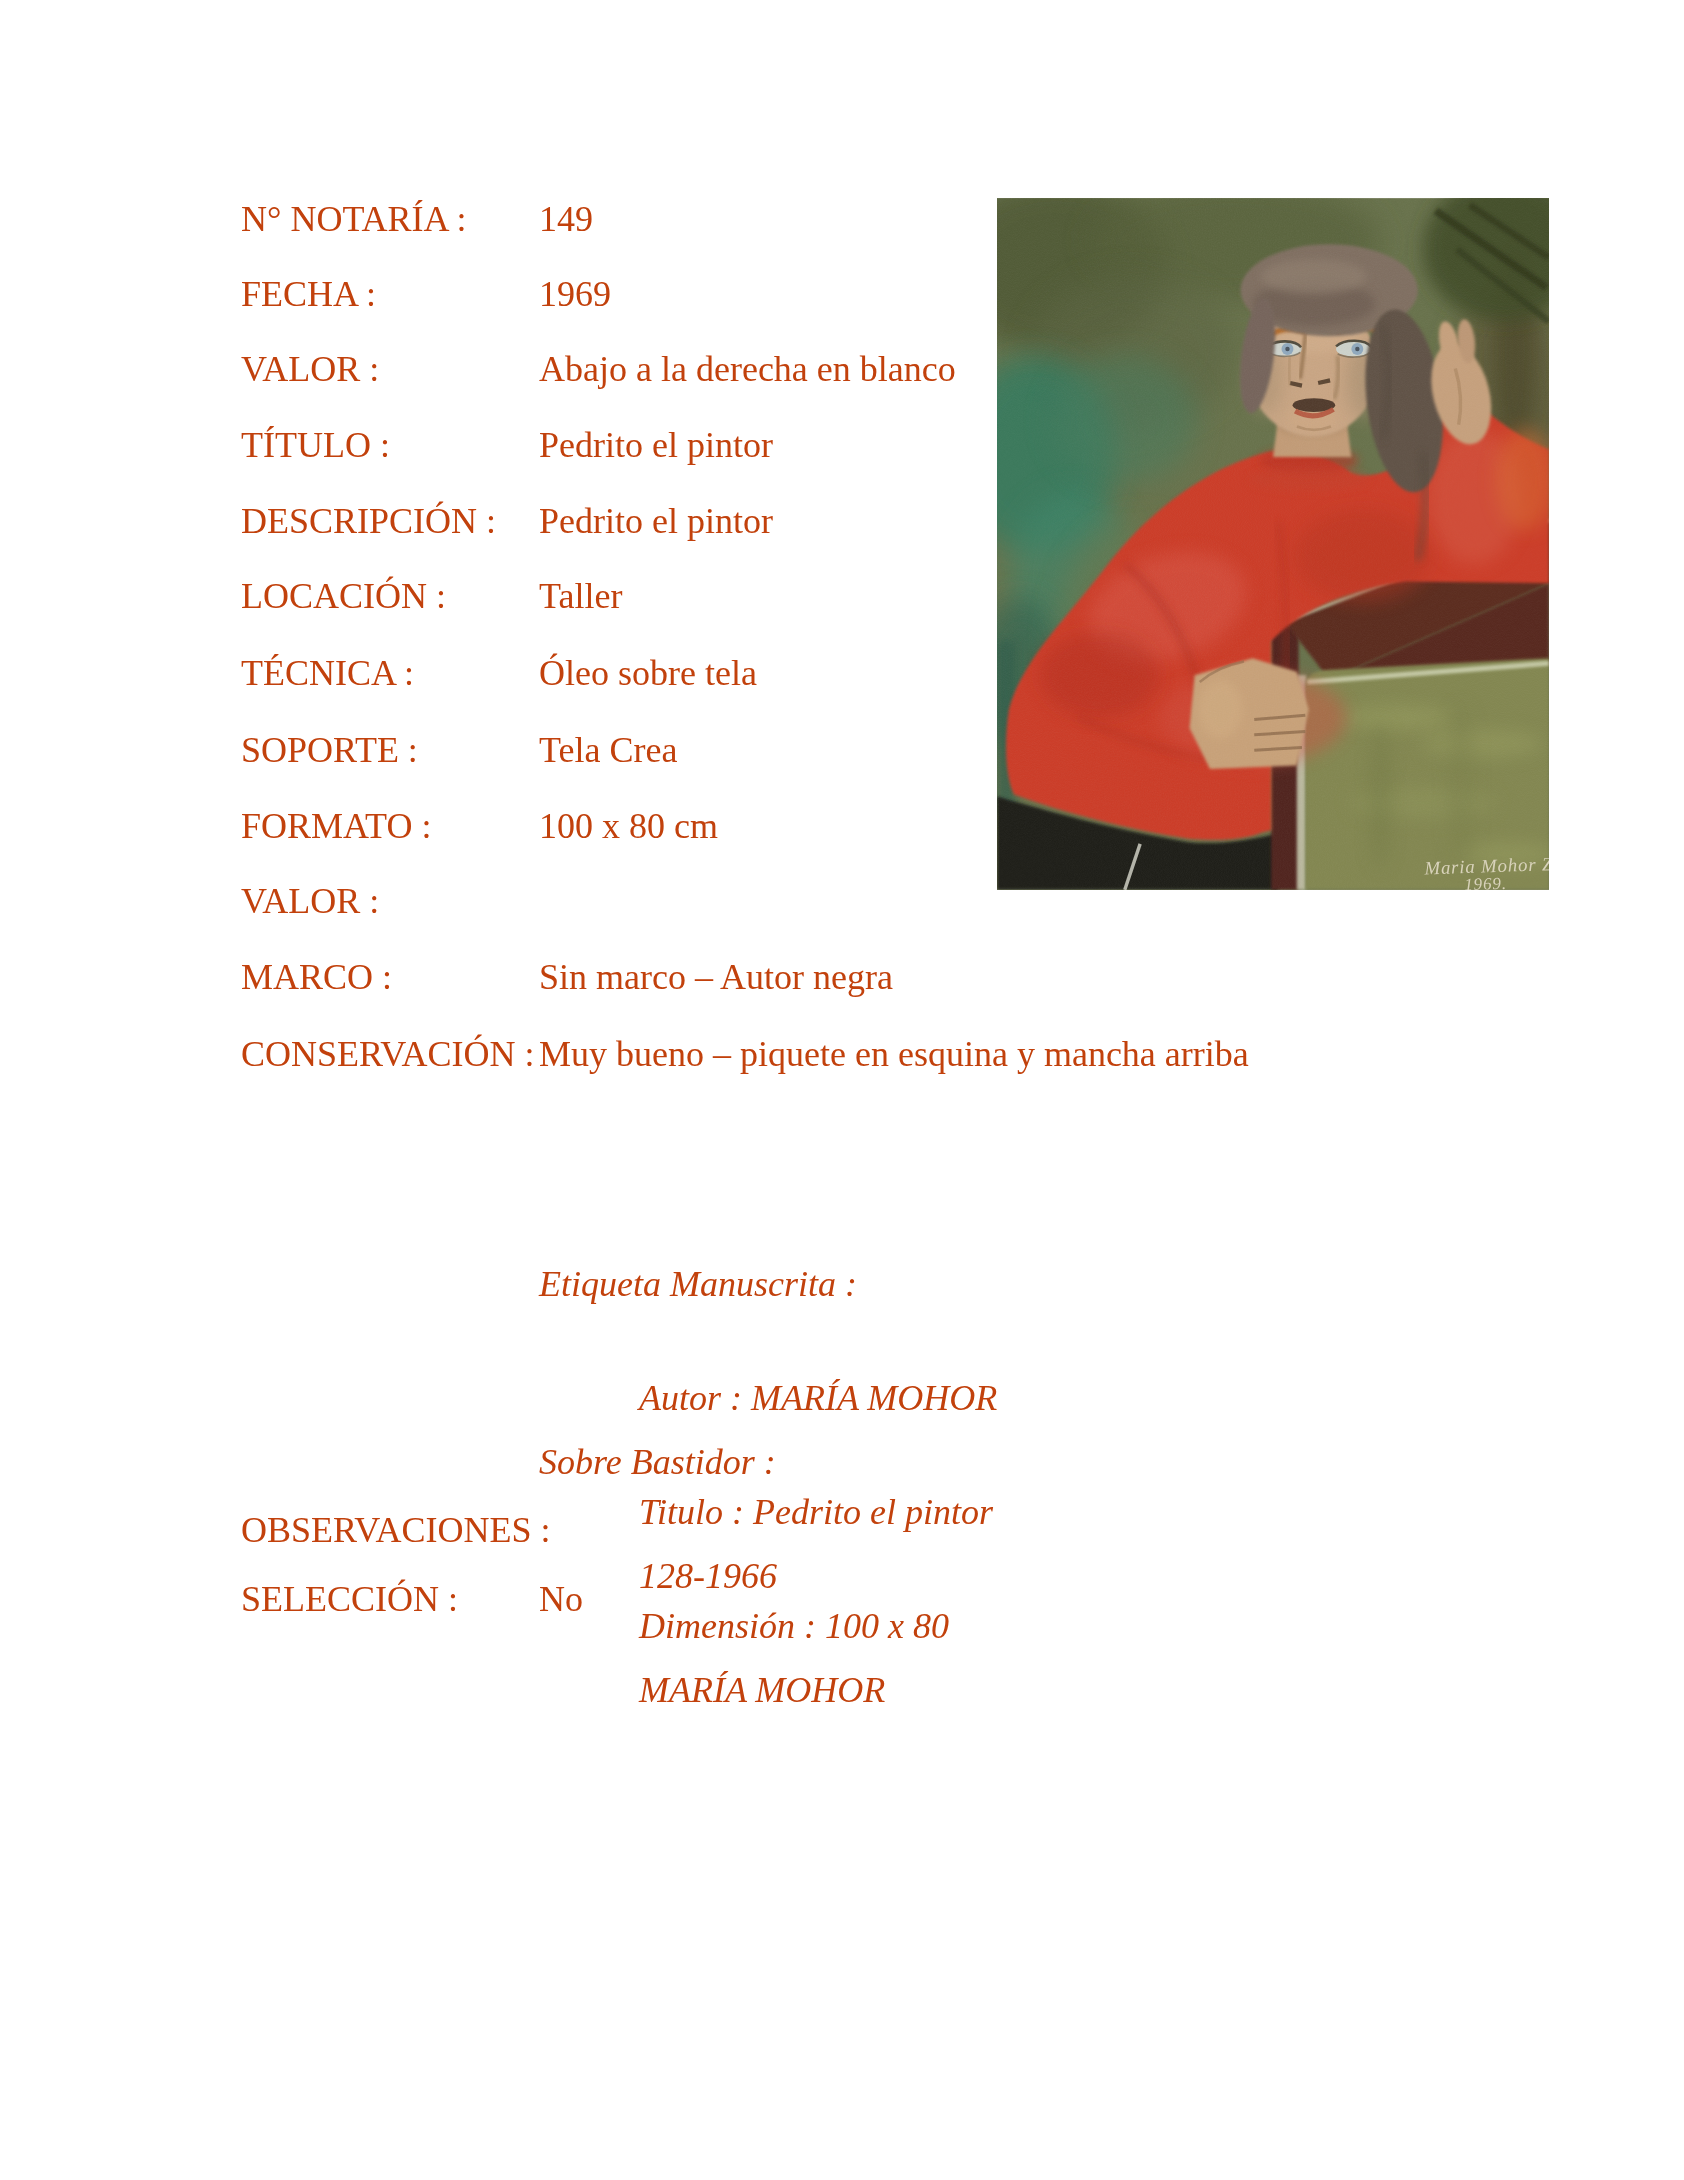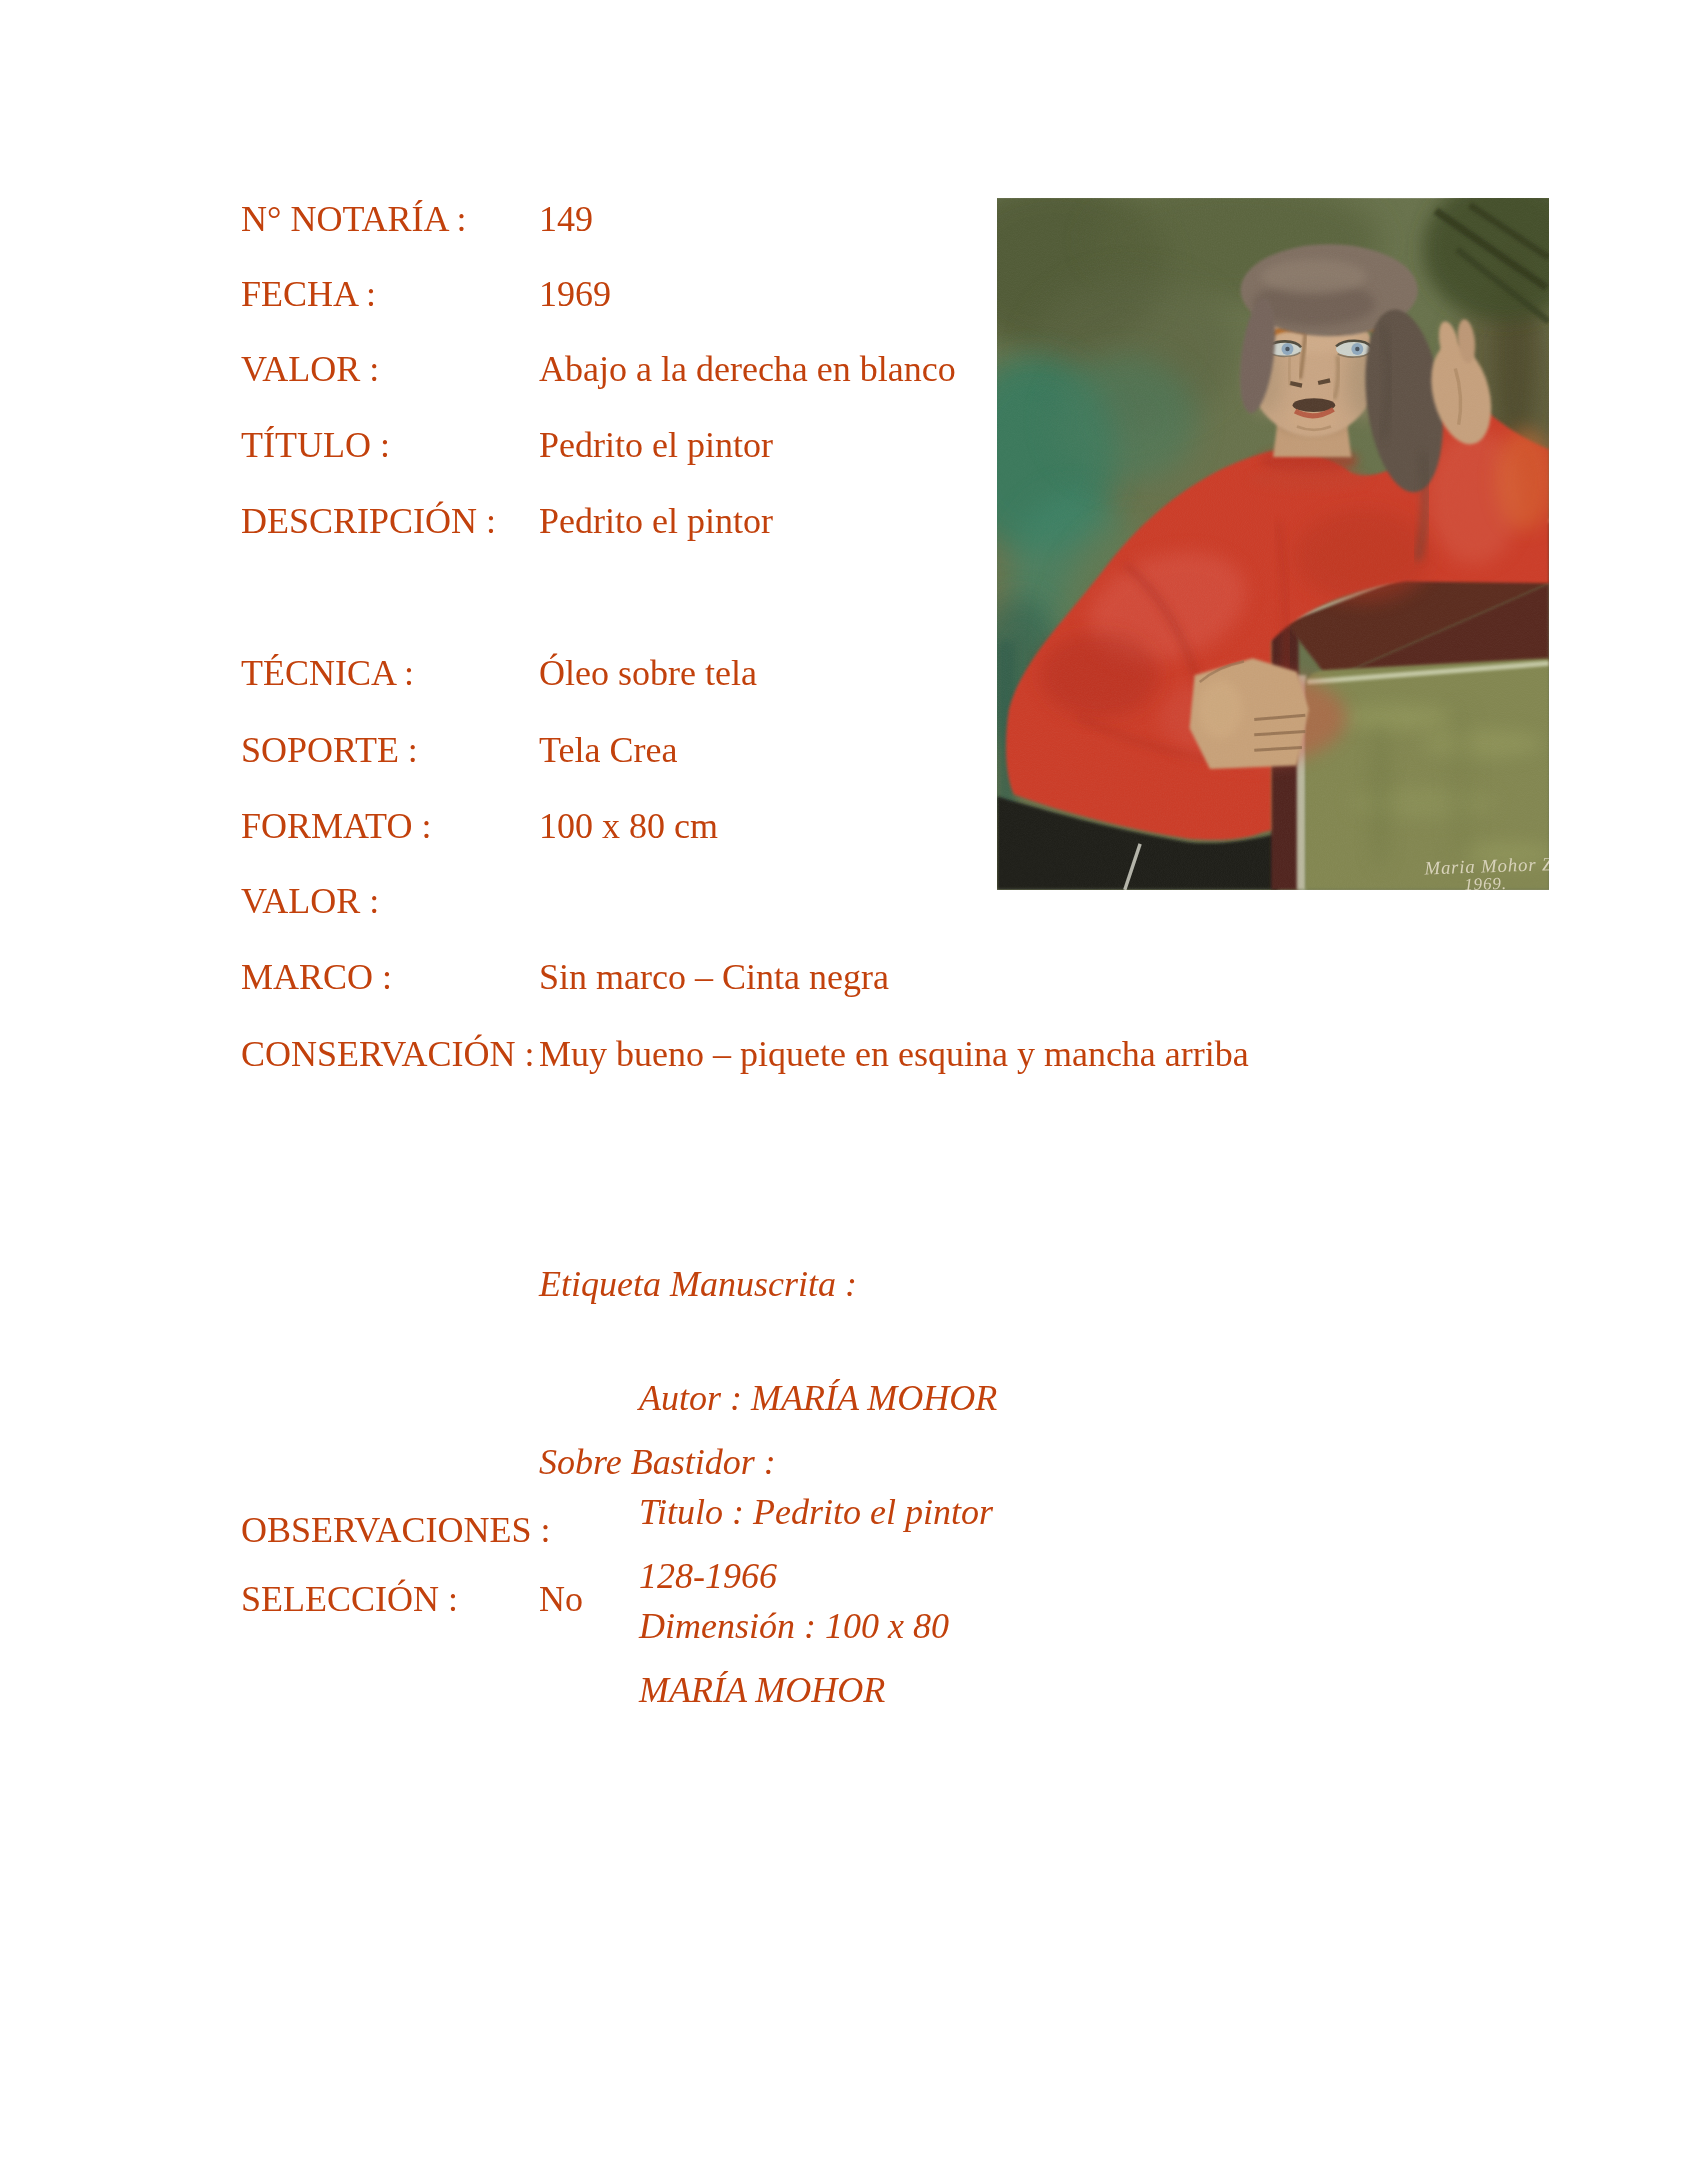--- a/index.html
+++ b/index.html
@@ -34,39 +34,43 @@
     <div class="val">Abajo a la derecha en blanco</div>
   </div>
   <div class="row" style="top:423px">
     <div class="lab">TÍTULO :</div>
     <div class="val">Pedrito el pintor</div>
   </div>
   <div class="row" style="top:499px">
     <div class="lab">DESCRIPCIÓN :</div>
     <div class="val">Pedrito el pintor</div>
   </div>
+  <div class="row" style="top:574px">
+    <div class="lab">LOCACIÓN :</div>
+    <div class="val">Taller</div>
+  </div>
   <div class="row" style="top:651px">
     <div class="lab">TÉCNICA :</div>
     <div class="val">Óleo sobre tela</div>
   </div>
   <div class="row" style="top:728px">
     <div class="lab">SOPORTE :</div>
     <div class="val">Tela Crea</div>
   </div>
   <div class="row" style="top:804px">
     <div class="lab">FORMATO :</div>
     <div class="val">100 x 80 cm</div>
   </div>
   <div class="row" style="top:879px">
     <div class="lab">VALOR :</div>
     <div class="val"></div>
   </div>
   <div class="row" style="top:955px">
     <div class="lab">MARCO :</div>
-    <div class="val">Sin marco – Cinta negra</div>
+    <div class="val">Sin marco – Autor negra</div>
   </div>
   <div class="row" style="top:1032px">
     <div class="lab">CONSERVACIÓN :</div>
     <div class="val">Muy bueno – piquete en esquina y mancha arriba</div>
   </div>
 
   <div class="block" style="top:1189px">
     <div>Etiqueta Manuscrita :</div>
     <div class="sub">Autor : MARÍA MOHOR</div>
     <div class="sub">Titulo : Pedrito el pintor</div>

